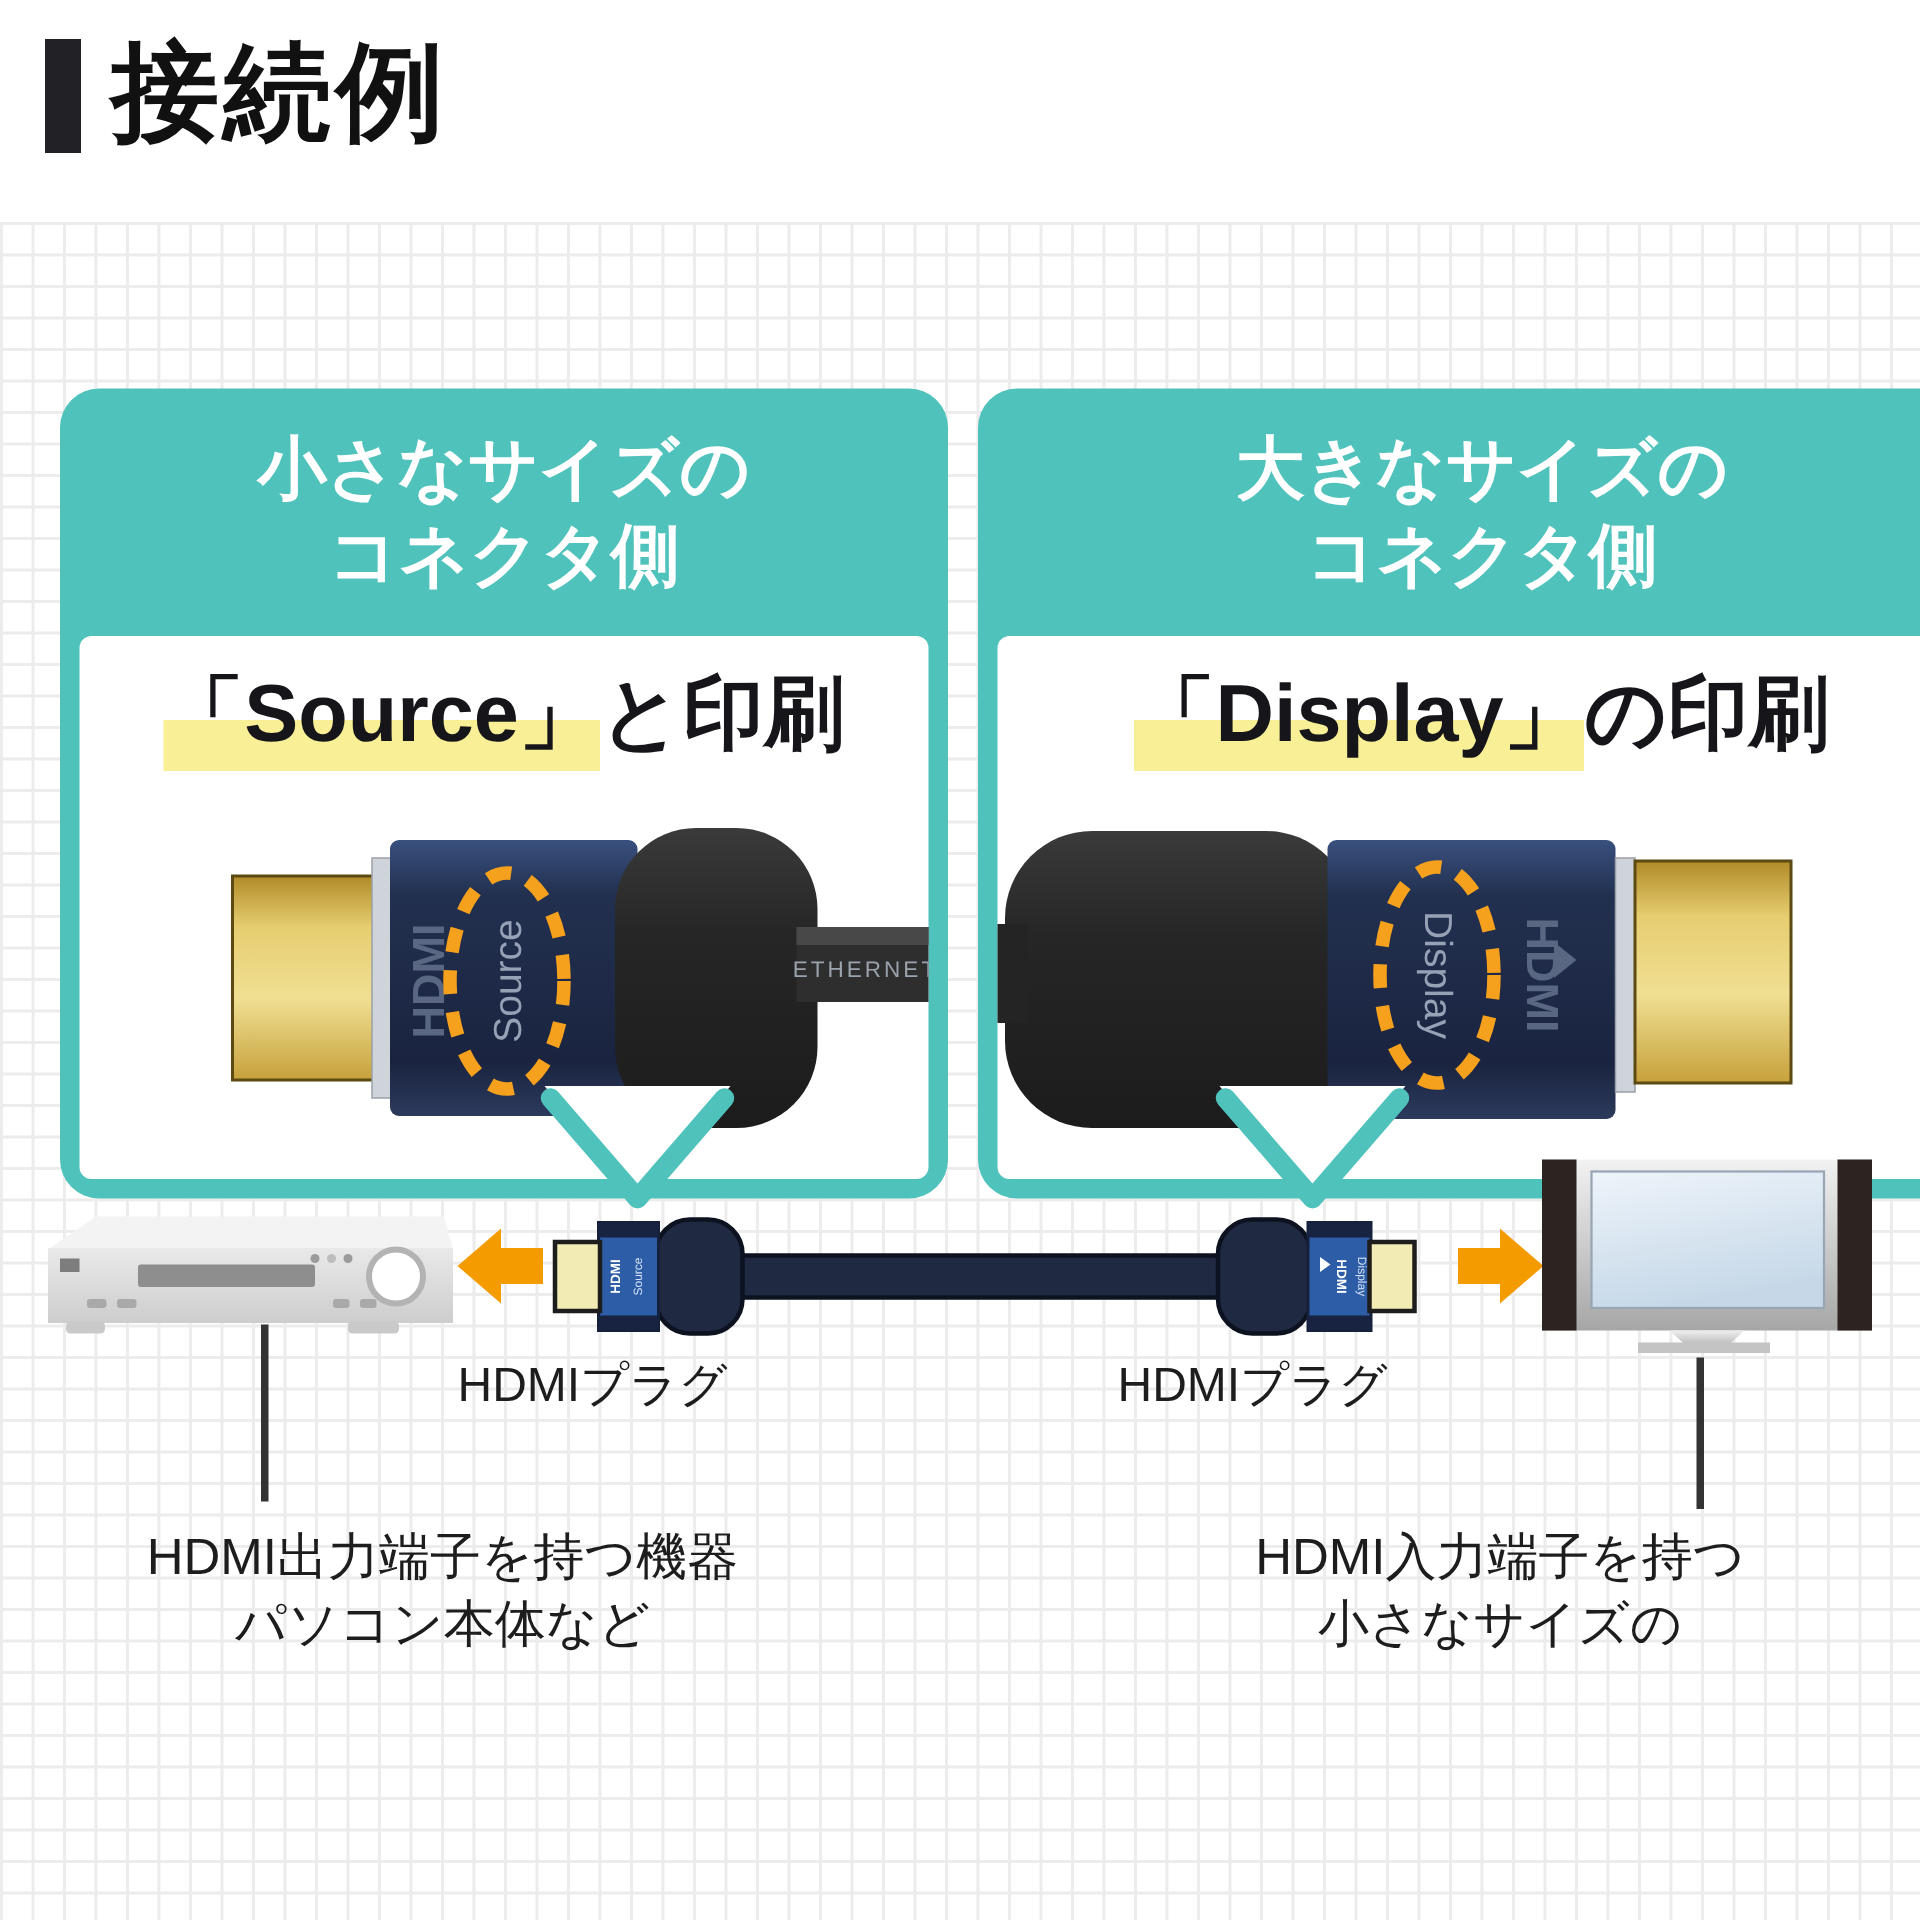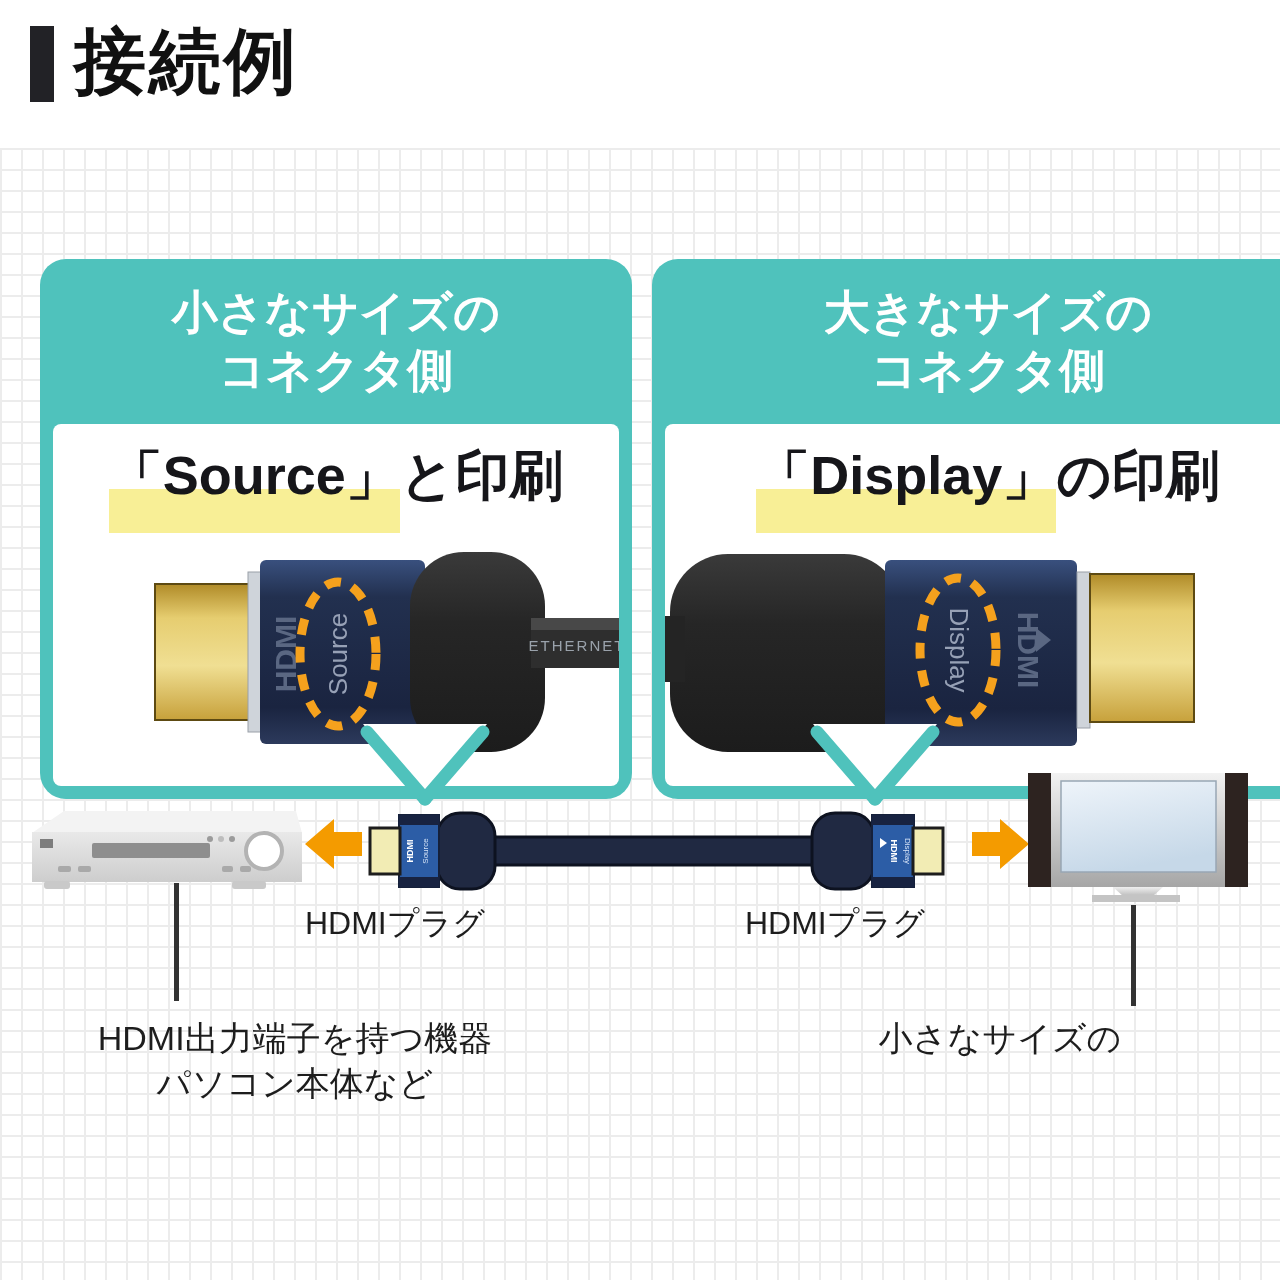--- a/index.html
+++ b/index.html
@@ -20,21 +20,21 @@
   .bubble.left{left:40px;width:592px;}
   .bubble.right{left:652px;width:672px;}
   .bubble-head{position:absolute;left:0;top:0;width:100%;height:165px;
     display:flex;flex-direction:column;justify-content:center;align-items:center;
     color:#fff;font-size:46px;font-weight:bold;line-height:1.26;text-align:center;}
   .bubble-inner{position:absolute;left:13px;right:13px;top:165px;bottom:13px;
     background:#fff;border-radius:8px;}
   .print-label{position:absolute;left:0;top:16px;width:100%;text-align:center;
     font-size:54px;font-weight:bold;color:#16161a;white-space:nowrap;}
   .marker{background:linear-gradient(transparent 50%,#f8ef96 50%);
-    padding-bottom:28px;}
+    padding-bottom:8px;}
   .photo-svg{position:absolute;left:0;top:100px;}
   
   .tail-svg{width:150px;height:95px;}
   
   .plug-label{top:902px;width:300px;text-align:center;font-size:32px;color:#1d1d1d;
     white-space:nowrap;}
   .caption{top:1016px;width:520px;text-align:center;font-size:34px;color:#1d1d1d;
     line-height:1.32;}
   .caption div{white-space:nowrap;}
 </style>
@@ -217,14 +217,15 @@
 </svg>
 
 <div class="abs plug-label" style="left:245px;">HDMIプラグ</div>
 <div class="abs plug-label" style="left:685px;">HDMIプラグ</div>
 
 <div class="abs caption" style="left:35px;">
   <div>HDMI出力端子を持つ機器</div>
   <div>パソコン本体など</div>
 </div>
 <div class="abs caption" style="left:740px;">
+  <div>HDMI入力端子を持つ</div>
   <div>小さなサイズの</div>
 </div>
 
 </body></html>

